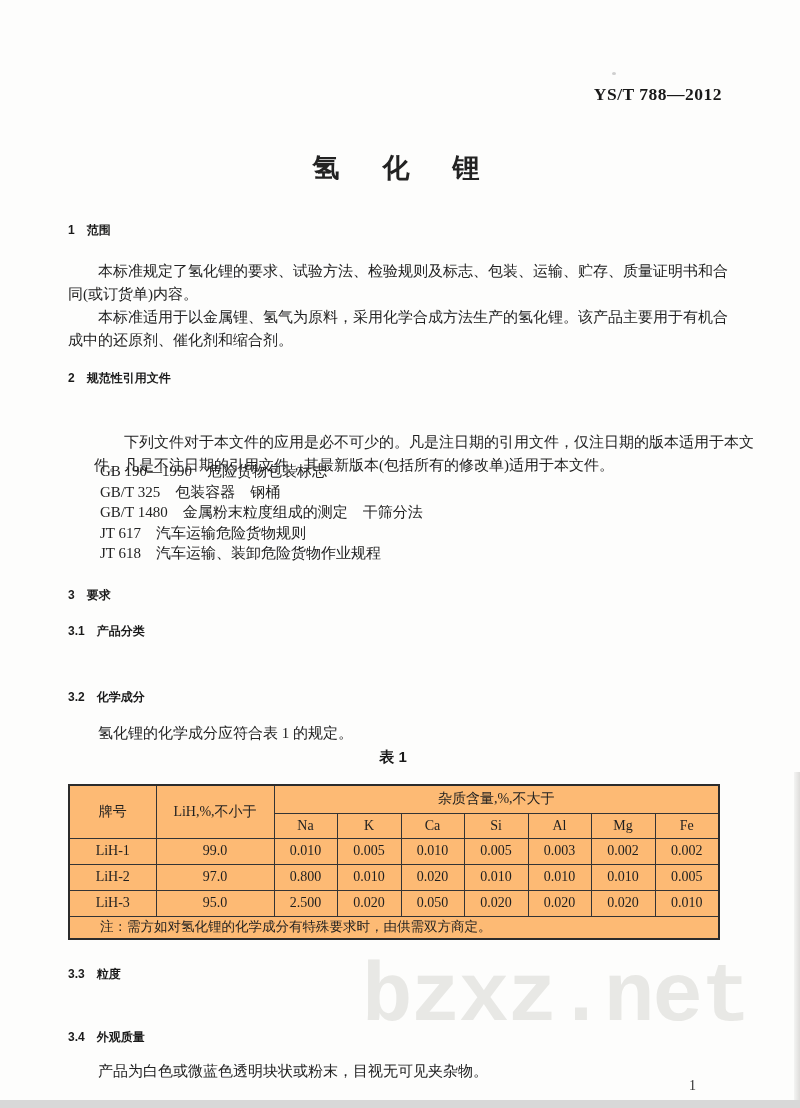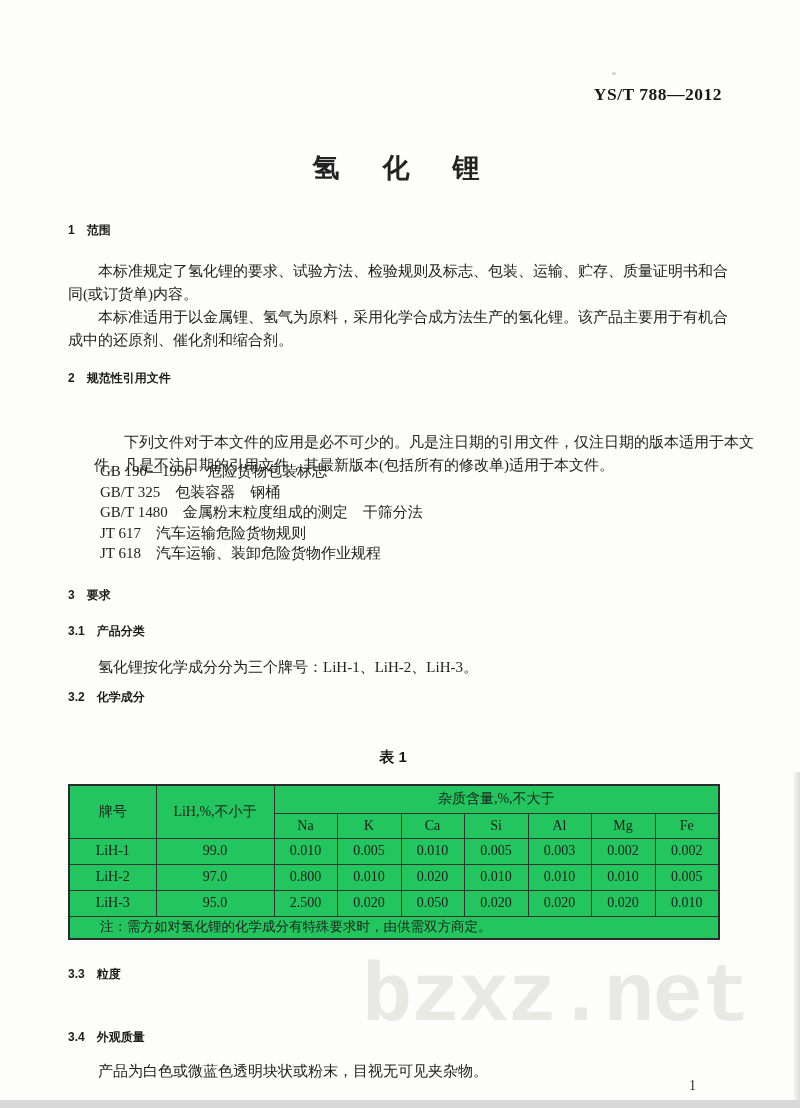--- a/index.html
+++ b/index.html
@@ -72,21 +72,21 @@
   }
 
   table.tbl {
     position:absolute;
     left:68px; top:784px;
     width:650px;
     border-collapse:collapse;
     table-layout:fixed;
     font-size:14px;
     color:#1f1f1f;
-    background:#22c55e;
+    background:#fdba74;
   }
   table.tbl td {
     border:1.5px solid #343434;
     text-align:center;
     vertical-align:middle;
     padding:0 2px;
   }
   table.tbl { border:2px solid #2c2c2c; }
   tr.r1 td { height:28px; }
   tr.r2 td { height:25px; }
@@ -135,23 +135,23 @@
       <div class="ref-item">GB 190—1990　危险货物包装标志</div>
       <div class="ref-item">GB/T 325　包装容器　钢桶</div>
       <div class="ref-item">GB/T 1480　金属粉末粒度组成的测定　干筛分法</div>
       <div class="ref-item">JT 617　汽车运输危险货物规则</div>
       <div class="ref-item">JT 618　汽车运输、装卸危险货物作业规程</div>
     </div>
 
     <div class="abs heading" style="top:587px;">3　要求</div>
 
     <div class="abs heading" style="top:623px;">3.1　产品分类</div>
-    <p class="abs para" style="top:656px;">氢化锂按化学成分分为三个牌号：LiH-1、LiH-2、LiH-3。</p>
 
     <div class="abs heading" style="top:689px;">3.2　化学成分</div>
+    <p class="abs para" style="top:722px;">氢化锂的化学成分应符合表 1 的规定。</p>
 
     <div class="abs tbl-caption">表 1</div>
 
     <table class="tbl">
       <colgroup>
         <col style="width:87px">
           <col style="width:118px">
         <col style="width:63px">
           <col style="width:64px">
           <col style="width:63px">

